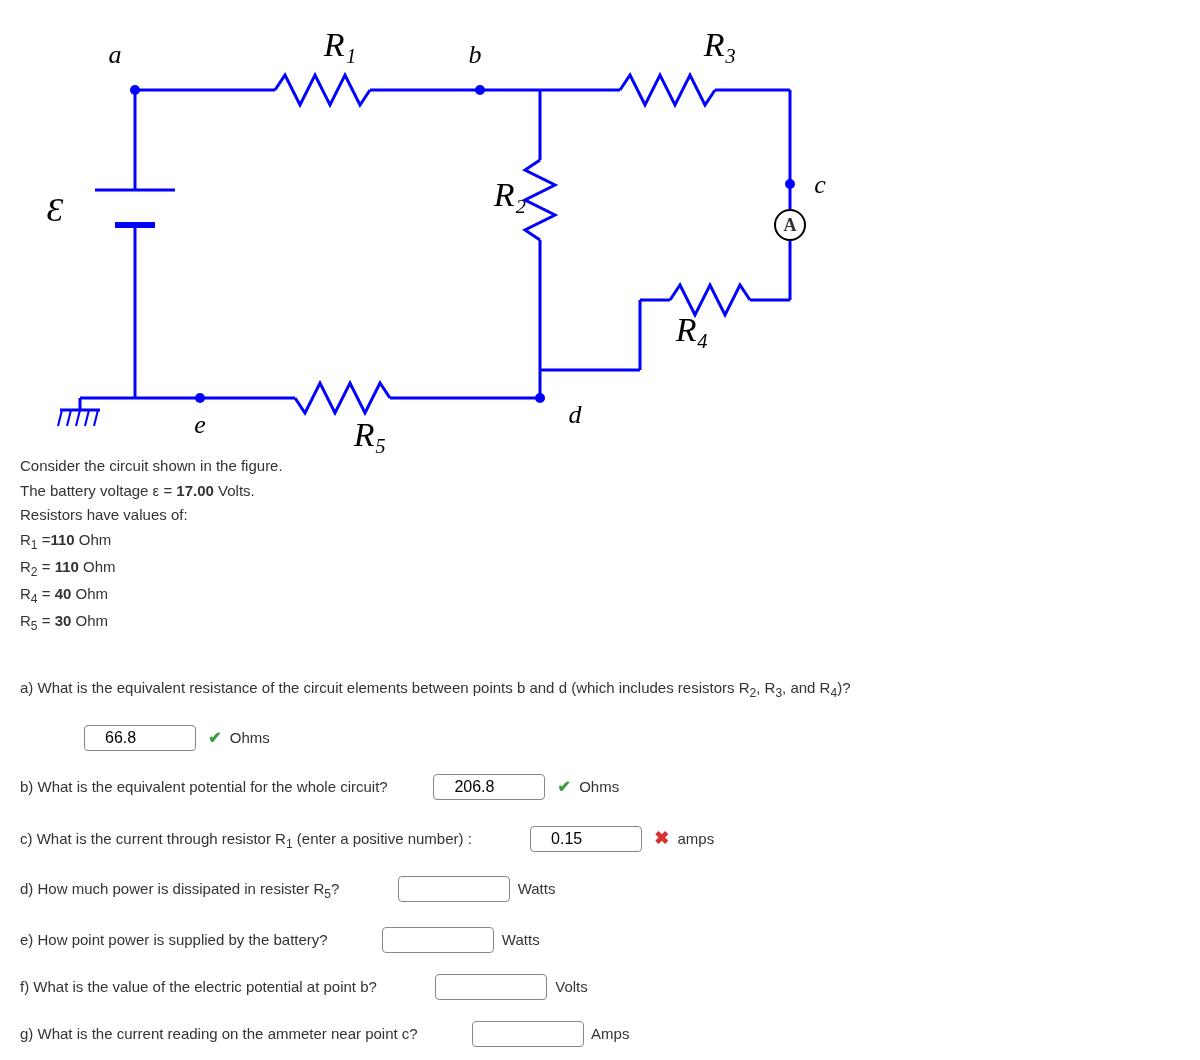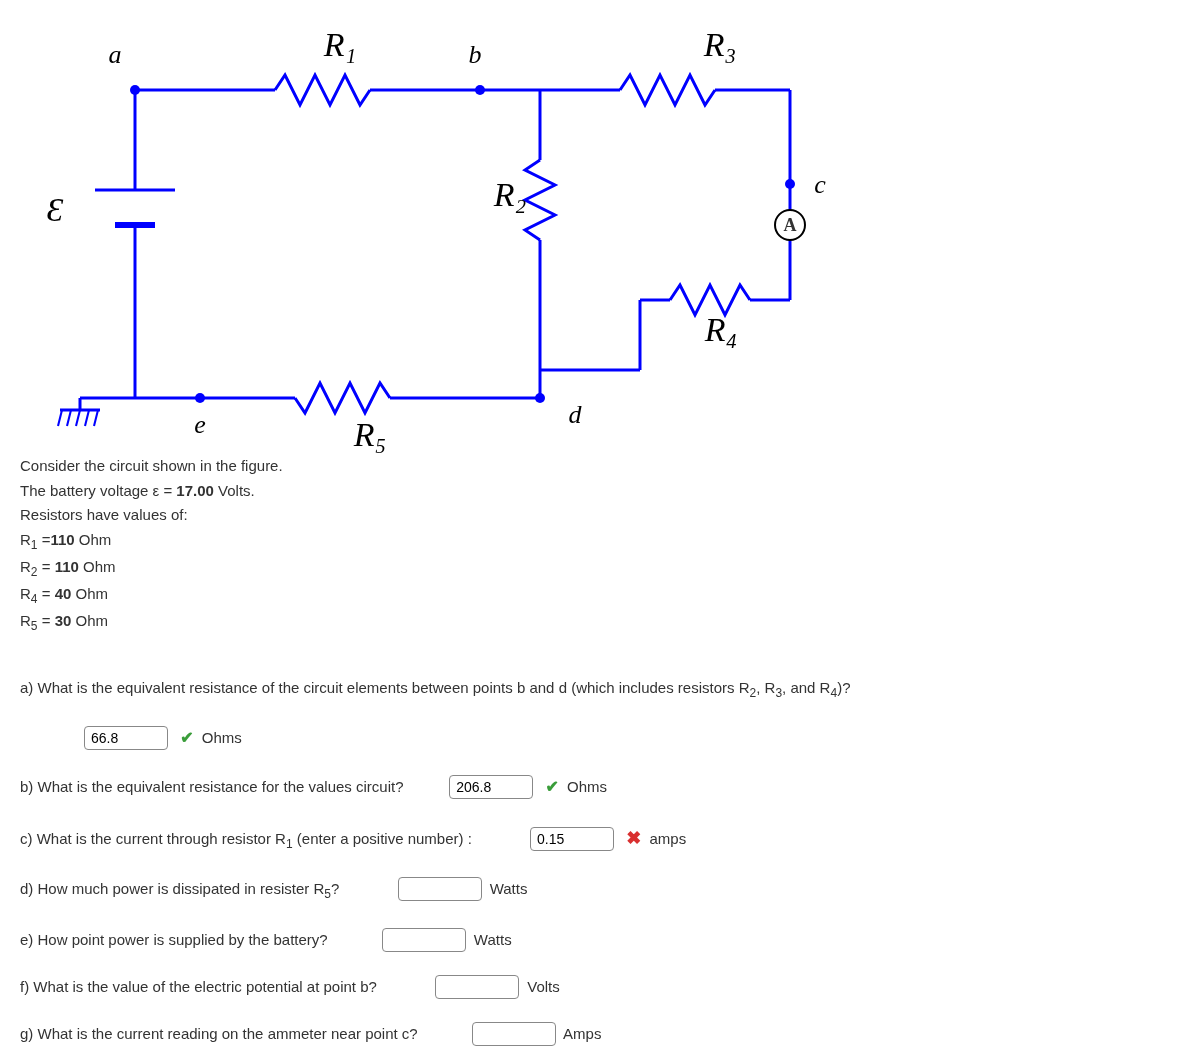--- a/index.html
+++ b/index.html
@@ -51,22 +51,22 @@
     transform: translate(-50%, -50%);
   }
   .problem-text p {
     margin: 2px 0;
     line-height: 1.5;
   }
   sub { font-size: 12px; }
   .answer-input {
     border: 1px solid #888;
     border-radius: 4px;
-    padding: 3px 6px;
-    font-size: 14px;
+    padding: 3px 20px;
+    font-size: 16px;
     width: 70px;
     margin: 0 4px;
   }
   .check-icon {
     color: #3a9d3a;
     font-weight: bold;
     font-size: 16px;
     margin: 0 4px;
   }
   .x-icon {
@@ -168,21 +168,21 @@
 
   <div class="label" style="left:95px;top:45px">a</div>
   <div class="label" style="left:455px;top:45px">b</div>
   <div class="label" style="left:800px;top:175px">c</div>
   <div class="label" style="left:555px;top:405px">d</div>
   <div class="label" style="left:180px;top:415px">e</div>
   <div class="label label-big" style="left:35px;top:200px">Ɛ</div>
   <div class="label label-big" style="left:320px;top:35px">R₁</div>
   <div class="label label-big" style="left:490px;top:185px">R₂</div>
   <div class="label label-big" style="left:700px;top:35px">R₃</div>
-  <div class="label label-big" style="left:701px;top:320px">R₄</div>
+  <div class="label label-big" style="left:672px;top:320px">R₄</div>
   <div class="label label-big" style="left:350px;top:425px">R₅</div>
 </div>
 
 <div class="problem-text">
   <p>Consider the circuit shown in the figure.</p>
   <p>
     <span>The battery voltage ε = </span><b>17.00</b><span> Volts.</span>
   </p>
   <p>Resistors have values of:</p>
   <p>R<sub>1</sub> =<b>110</b> Ohm</p>
@@ -196,21 +196,21 @@
 <div class="question-row">
   <span>a) What is the equivalent resistance of the circuit elements between points b and d (which includes resistors R<sub>2</sub>, R<sub>3</sub>, and R<sub>4</sub>)?</span>
 </div>
 <div class="question-row" style="padding-left:60px">
   <input class="answer-input" value="66.8" style="">
   <span class="check-icon">✔</span>
   <span>Ohms</span>
 </div>
 
 <div class="question-row">
-  <span>b) What is the equivalent resistance for the values circuit?</span>
+  <span>b) What is the equivalent potential for the whole circuit?</span>
   &nbsp;&nbsp;&nbsp;&nbsp;&nbsp;&nbsp;&nbsp;&nbsp;
   <input class="answer-input" value="206.8" style="">
   <span class="check-icon">✔</span>
   <span>Ohms</span>
 </div>
 
 <div class="question-row">
   <span>c) What is the current through resistor R<sub>1</sub> (enter a positive number) :</span>
   &nbsp;&nbsp;&nbsp;&nbsp;&nbsp;&nbsp;&nbsp;&nbsp;&nbsp;&nbsp;&nbsp;
   <input class="answer-input" value="0.15" style="">

